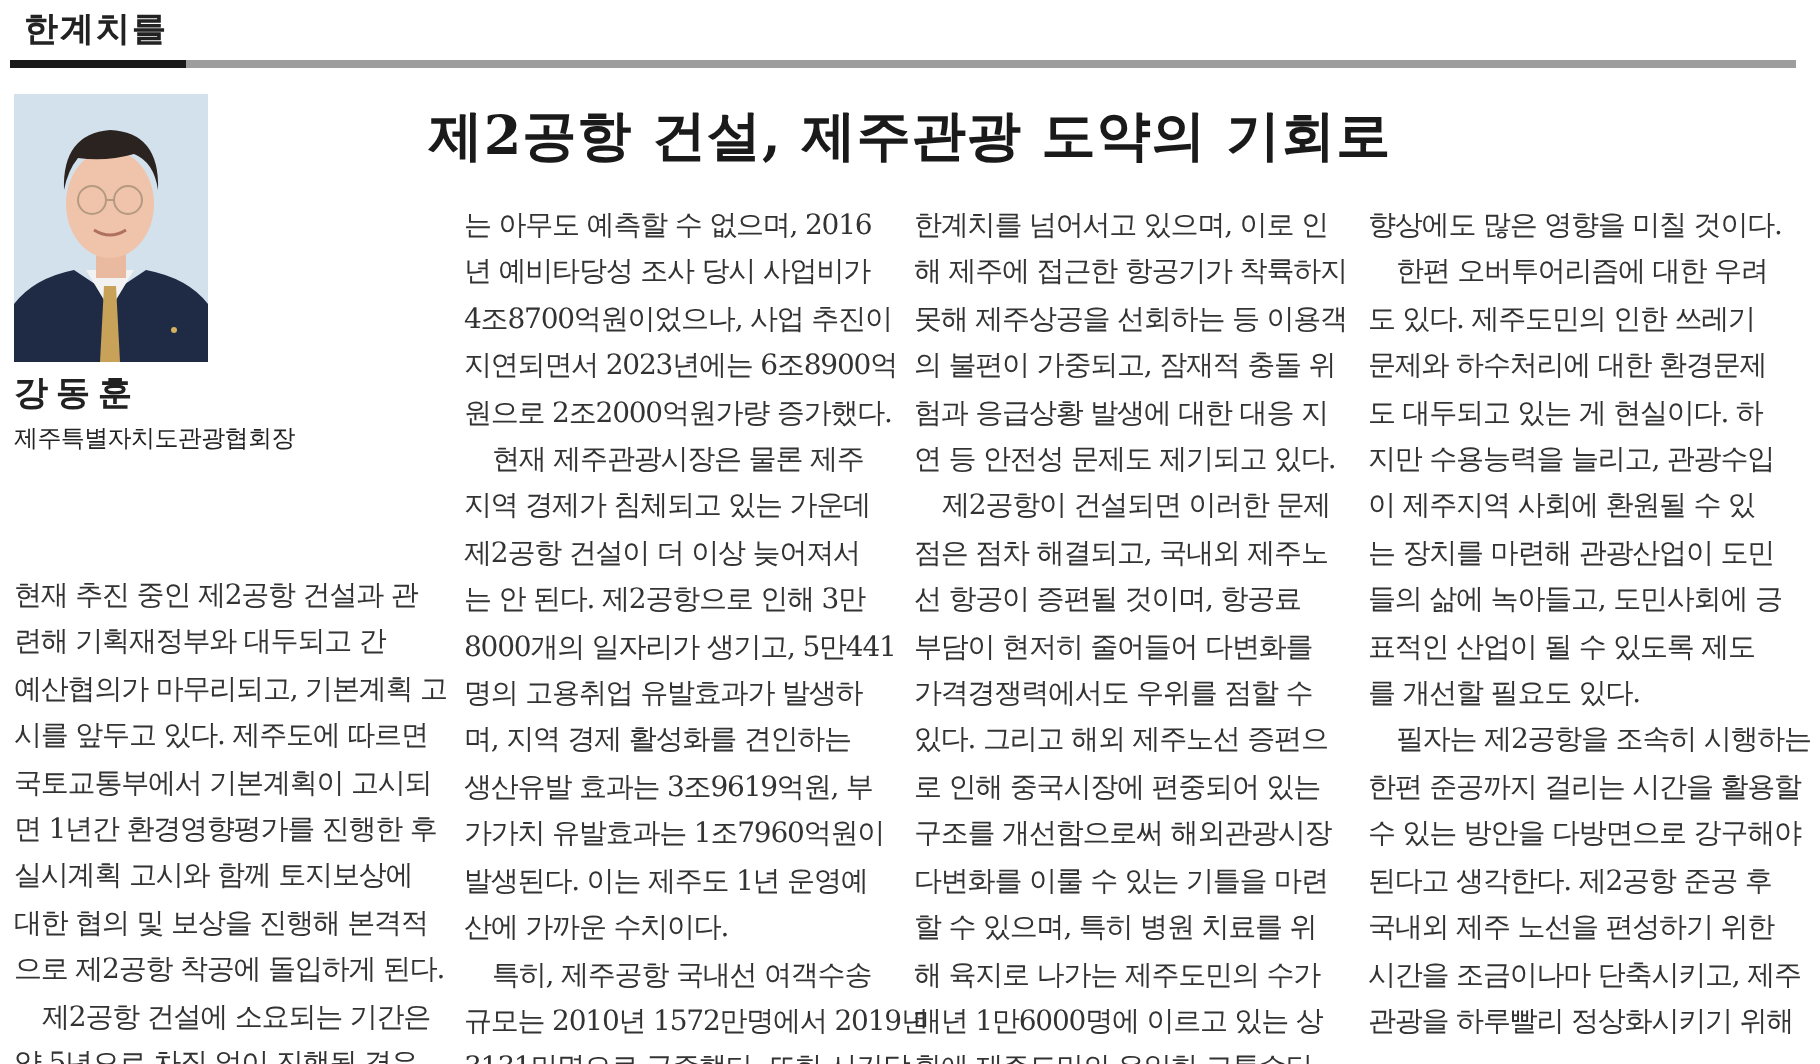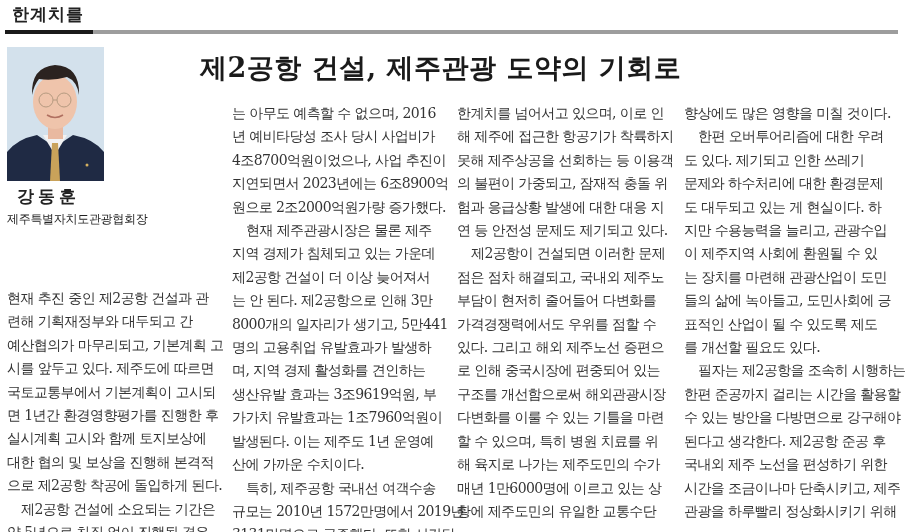--- a/index.html
+++ b/index.html
@@ -2,23 +2,23 @@
 <html><head>
   <meta charset="utf-8">
   <style>
     html, body { margin:0; padding:0; background:#ffffff; }
     body { width:910px; height:532px; position:relative; overflow:hidden; font-family:"DejaVu Serif", serif; color:#2a2a2a; }
     .section-title { position:absolute; left:12px; top:3px; font-family:"DejaVu Sans", sans-serif; font-weight:bold; font-size:17px; color:#222; letter-spacing:1px; }
     .rule-grey { position:absolute; left:5px; top:30px; width:893px; height:4px; background:#9d9d9d; }
     .rule-black { position:absolute; left:5px; top:30px; width:88px; height:4px; background:#1a1a1a; }
     .photo { position:absolute; left:7px; top:47px; width:97px; height:134px; overflow:hidden; background:linear-gradient(#d5e3ee,#c9d8e6); }
     .photo svg { display:block; }
-    .author-name { position:absolute; left:7px; top:185px; font-family:"DejaVu Sans", sans-serif; font-weight:bold; font-size:17px; color:#222; letter-spacing:4px;margin-left:10px; }
+    .author-name { position:absolute; left:7px; top:185px; font-family:"DejaVu Sans", sans-serif; font-weight:bold; font-size:17px; color:#222; letter-spacing:4px; }
     .author-title { position:absolute; left:7px; top:211px; font-family:"DejaVu Sans", sans-serif; font-weight:normal; font-size:12px; color:#222; letter-spacing:-0.3px; }
-    .headline { position:absolute; left:200px; top:50px; width:510px; font-family:"DejaVu Serif", serif; font-weight:bold; font-size:27px; color:#1a1a1a; letter-spacing:0.5px; }
+    .headline { position:absolute; left:200px; top:50px; width:510px; text-align:center; font-family:"DejaVu Serif", serif; font-weight:bold; font-size:27px; color:#1a1a1a; letter-spacing:0.5px; }
     .col { position:absolute; font-size:14px; line-height:23.4px; color:#333; letter-spacing:-0.6px; }
     .col p { margin:0; white-space:nowrap; text-align:justify; }
     .col1 { left:7px; top:287px; width:208px; }
     .col2 { left:232px; top:102px; width:208px; }
     .col3 { left:457px; top:102px; width:208px; }
     .col4 { left:684px; top:102px; width:212px; }
     .indent { padding-left:14px; }
   </style>
 </head>
 <body>
@@ -88,37 +88,38 @@
 
 <div class="col col3">
   <p>한계치를 넘어서고 있으며, 이로 인</p>
   <p>해 제주에 접근한 항공기가 착륙하지</p>
   <p>못해 제주상공을 선회하는 등 이용객</p>
   <p>의 불편이 가중되고, 잠재적 충돌 위</p>
   <p>험과 응급상황 발생에 대한 대응 지</p>
   <p>연 등 안전성 문제도 제기되고 있다.</p>
   <p class="indent">제2공항이 건설되면 이러한 문제</p>
   <p>점은 점차 해결되고, 국내외 제주노</p>
+  <p>선 항공이 증편될 것이며, 항공료</p>
   <p>부담이 현저히 줄어들어 다변화를</p>
   <p>가격경쟁력에서도 우위를 점할 수</p>
   <p>있다. 그리고 해외 제주노선 증편으</p>
   <p>로 인해 중국시장에 편중되어 있는</p>
   <p>구조를 개선함으로써 해외관광시장</p>
   <p>다변화를 이룰 수 있는 기틀을 마련</p>
   <p>할 수 있으며, 특히 병원 치료를 위</p>
   <p>해 육지로 나가는 제주도민의 수가</p>
   <p>매년 1만6000명에 이르고 있는 상</p>
   <p>황에 제주도민의 유일한 교통수단</p>
 
 </div>
 
 <div class="col col4">
   <p>향상에도 많은 영향을 미칠 것이다.</p>
   <p class="indent">한편 오버투어리즘에 대한 우려</p>
-  <p>도 있다. 제기되고 인한 쓰레기</p>
+  <p>도 있다. 제주도민의 인한 쓰레기</p>
   <p>문제와 하수처리에 대한 환경문제</p>
   <p>도 대두되고 있는 게 현실이다. 하</p>
   <p>지만 수용능력을 늘리고, 관광수입</p>
   <p>이 제주지역 사회에 환원될 수 있</p>
   <p>는 장치를 마련해 관광산업이 도민</p>
   <p>들의 삶에 녹아들고, 도민사회에 긍</p>
   <p>표적인 산업이 될 수 있도록 제도</p>
   <p>를 개선할 필요도 있다.</p>
   <p class="indent">필자는 제2공항을 조속히 시행하는</p>
   <p>한편 준공까지 걸리는 시간을 활용할</p>

